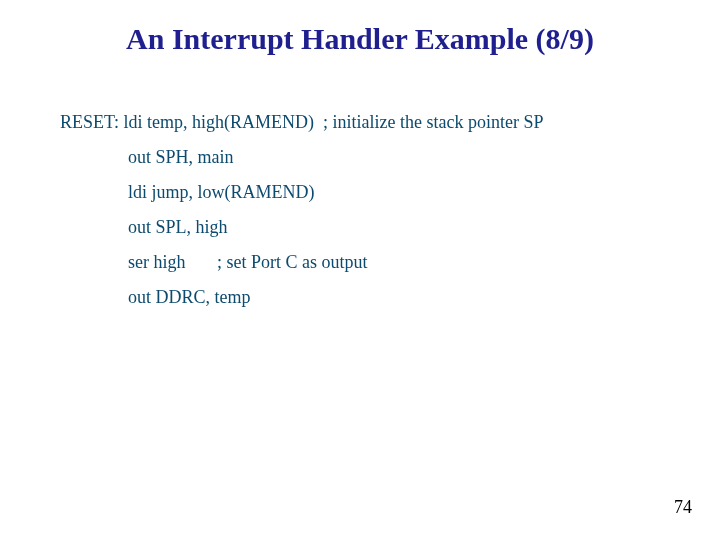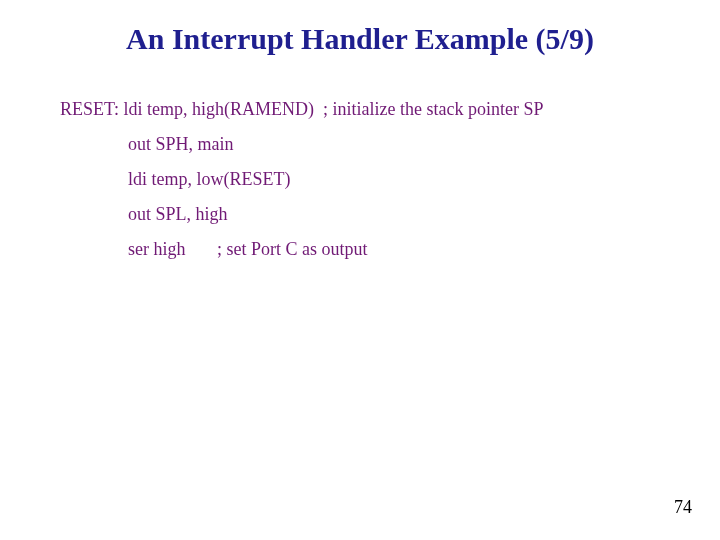--- a/index.html
+++ b/index.html
@@ -24,25 +24,25 @@
     top: 22px;
     left: 0;
     width: 720px;
     text-align: center;
     font-size: 30px;
     font-weight: bold;
     color: #1f1f8f;
   }
   .body {
     position: absolute;
-    top: 99px;
+    top: 112px;
     left: 60px;
     width: 600px;
     font-size: 18px;
-    color: #701a75;
+    color: #0c4a6e;
   }
   .line {
     margin-bottom: 14px;
     white-space: pre;
   }
   .label {
     display: inline-block;
   }
   .indent {
     padding-left: 68px;
@@ -54,33 +54,34 @@
     font-size: 18px;
     color: #000000;
     font-family: Liberation Serif, serif;
   }
 </style>
 </head>
 <body>
 
 <div class="slide">
 
-  <div class="title">An Interrupt Handler Example (5/9)</div>
+  <div class="title">An Interrupt Handler Example (8/9)</div>
 
   <div class="body">
 
     <div class="line"><span class="label">RESET: </span><span>ldi temp, high(RAMEND)  ; initialize the stack pointer SP</span></div>
 
     <div class="line indent">out SPH, main</div>
 
-    <div class="line indent">ldi temp, low(RESET)</div>
+    <div class="line indent">ldi jump, low(RAMEND)</div>
 
     <div class="line indent">out SPL, high</div>
 
     <div class="line indent">ser high       ; set Port C as output</div>
 
+    <div class="line indent">out DDRC, temp</div>
 
 
   </div>
 
   <div class="pagenum">74</div>
 
 </div>
 
 </body></html>

